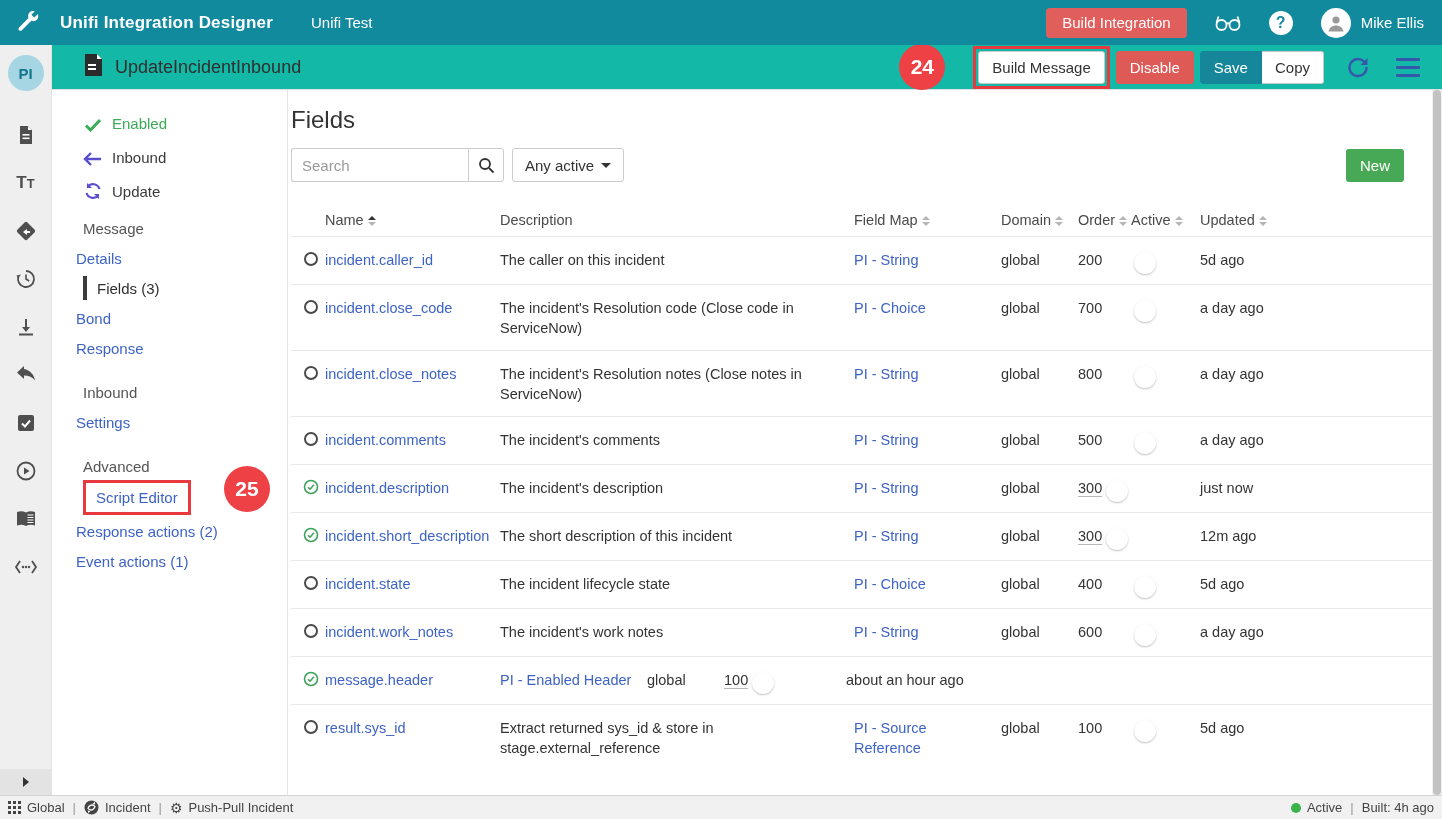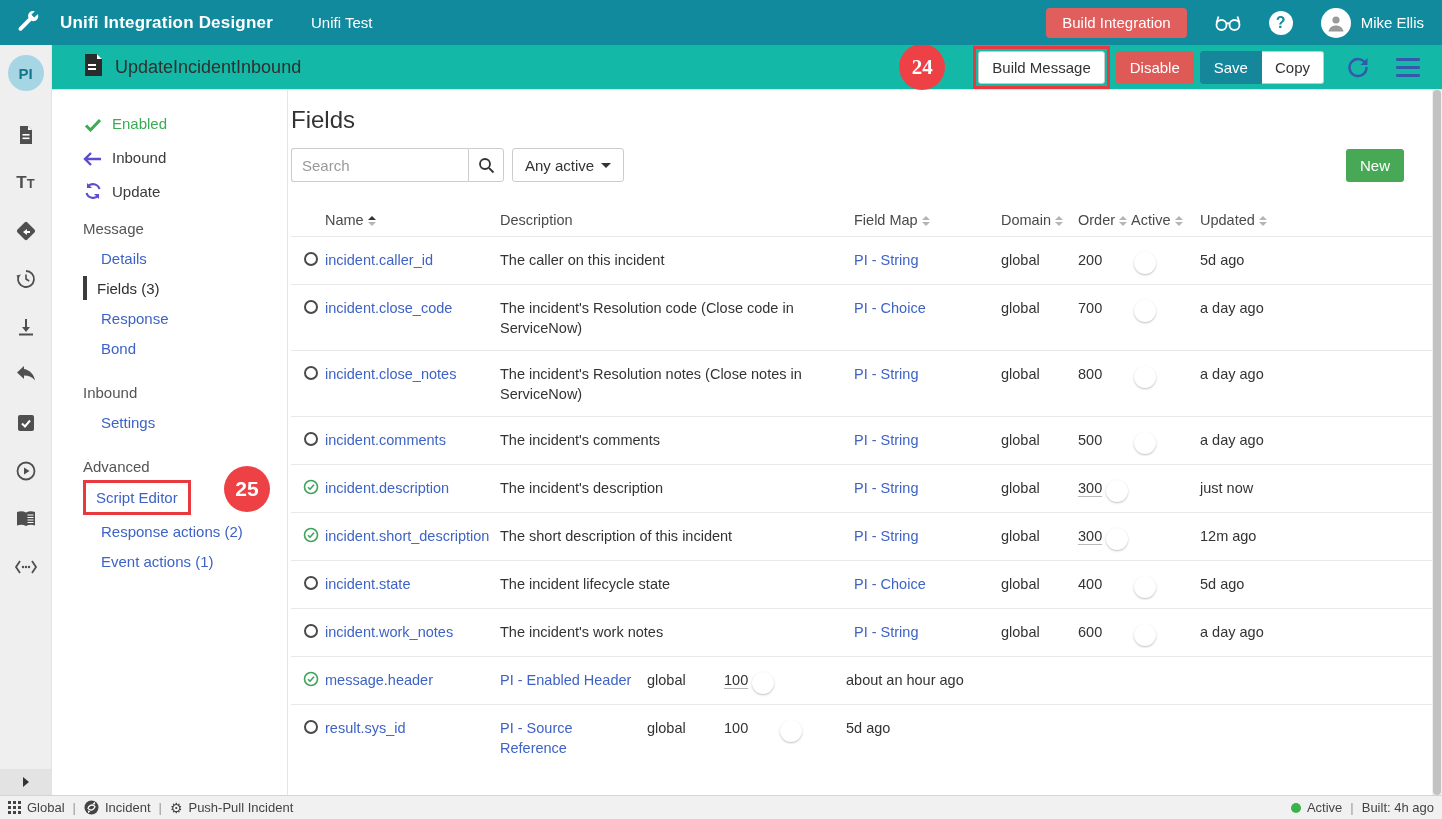--- a/index.html
+++ b/index.html
@@ -25,40 +25,40 @@
   .rail .ricon { width:24px; height:24px; margin-bottom:24px; display:flex; align-items:center; justify-content:center; color:#4f4f4f; cursor:pointer; }
   .rail .tt { font-weight:bold; font-size:17px; color:#4f4f4f; }
   .rail .expand-row { position:absolute; bottom:0; left:0; width:52px; height:26px; background:#e3e3e3; display:flex; align-items:center; justify-content:center; cursor:pointer; }
 
   
   .header2 { position:absolute; top:45px; left:52px; right:0; height:45px; background:#14b8a6; border-bottom:1px solid #e0e0e0; display:flex; align-items:center; z-index:25; }
   .header2 .doc-title { display:flex; align-items:center; margin-left:32px; }
   .header2 .title { font-size:18px; color:#2f2f2f; margin-left:12px; }
   .header2 .hspacer { flex:1; }
   .badge-circle { width:46px; height:46px; border-radius:50%; background:#ee4145; color:#fff; font-weight:bold; font-size:21px; display:flex; align-items:center; justify-content:center; z-index:40; }
-  .badge-24 { margin-right:28px;font-family:Liberation Serif, serif; }
+  .badge-24 { margin-right:28px; }
   .annot-box { border:3px solid #e8393f; padding:2px; margin-right:6px; }
   .btn { height:33px; padding:0 13px; font-size:15px; font-family:inherit; border-radius:3px; cursor:pointer; }
   .btn-plain { background:#fff; border:1px solid #c9c9c9; color:#333; }
   .btn-red { background:#dd5a57; border:1px solid #dd5a57; color:#fff; margin-right:6px; }
   .btn-group { display:flex; }
   .btn-teal { background:#16879a; border:1px solid #16879a; color:#fff; border-radius:3px 0 0 3px; }
   .btn-copy { background:#fff; border:1px solid #c9c9c9; border-left:none; color:#333; border-radius:0 3px 3px 0; }
   .refresh-btn { margin-left:22px; cursor:pointer; display:flex; align-items:center; }
   .menu-btn { margin-left:26px; margin-right:22px; cursor:pointer; display:flex; flex-direction:column; justify-content:center; }
   .menu-btn span { display:block; width:24px; height:3px; background:#3558ad; margin:2.5px 0; border-radius:1px; }
 
   
   .nav { position:absolute; top:90px; left:52px; width:236px; bottom:24px; background:#fff; border-right:1px solid #e5e5e5; padding-top:18px; font-size:15px; z-index:10; }
   .nav-item { display:flex; align-items:flex-end; padding-left:31px; height:24px; cursor:pointer; }
   .nav-item .nicon { width:20px; margin-right:9px; display:flex; align-items:center; justify-content:center; }
   .nav-enabled { color:#3cab57; }
   .nav-plain { color:#3a3a3a; }
   .nav-section { color:#555; padding-left:31px; height:24px; display:flex; align-items:center; }
-  .nav-link { color:#3e63c6; padding-left:49px; height:24px; display:flex; align-items:center; cursor:pointer; }
+  .nav-link { color:#3e63c6; padding-left:24px; height:24px; display:flex; align-items:center; cursor:pointer; }
   .nav-active { color:#2f2f2f; padding-left:45px; height:24px; display:flex; align-items:center; position:relative; cursor:pointer; }
   .nav-active::before { content:""; position:absolute; left:31px; top:0px; width:4px; height:24px; background:#3c3c3c; }
   .mt10{margin-top:10px;} .mt16{margin-top:16px;} .mt20{margin-top:20px;} .mt6{margin-top:6px;} .mt4{margin-top:4px;} .mt2{margin-top:2px;}
   .script-box { display:inline-block; border:3px solid #e8393f; padding:3px 10px 4px 10px; margin-left:31px; }
   .script-box .nav-link { padding-left:0; height:22px; }
   .badge-25 { position:absolute; left:172px; top:376px; }
 
   
   .main { position:absolute; top:90px; left:288px; right:10px; bottom:24px; background:#fff; padding-left:3px; overflow:hidden; }
   .fields-heading { font-size:24px; color:#333; margin-top:16px; }
@@ -286,22 +286,22 @@
           <path fill="#5a4ecf" d="M3 1v5h5z"></path>
           <path fill="#5a4ecf" d="M15 17v-5h-5z"></path>
         </svg>
     </span>
     <span>Update</span>
   </div>
 
   <div class="nav-section mt16">Message</div>
   <div class="nav-link mt6">Details</div>
   <div class="nav-active mt6">Fields (3)</div>
+  <div class="nav-link mt6">Bond</div>
   <div class="nav-link mt6">Response</div>
-  <div class="nav-link mt6">Bond</div>
 
   <div class="nav-section mt20">Inbound</div>
   <div class="nav-link mt6">Settings</div>
 
   <div class="nav-section mt20">Advanced</div>
   <div class="script-box mt2">
     <div class="nav-link">Script Editor</div>
   </div>
   <div class="nav-link mt4">Response actions (2)</div>
   <div class="nav-link mt6">Event actions (1)</div>
@@ -468,20 +468,21 @@
           <span class="c-domain">global</span>
           <span class="c-order"><span class="order-edit">100</span></span>
           <span class="c-active"><span class="toggle on"><span class="knob"></span></span></span>
           <span class="c-updated">about an hour ago</span>
         </div>
         <div class="trow">
           <span class="c-icon"><svg width="16" height="16" viewBox="0 0 16 16">
               <circle cx="8" cy="8" r="6" fill="none" stroke="#4a4a4a" stroke-width="2"></circle>
             </svg></span>
           <span class="c-name"><span class="link">result.sys_id</span></span>
+          <span class="c-desc">Extract returned sys_id &amp; store in stage.external_reference</span>
           <span class="c-map"><span class="link">PI - Source Reference</span></span>
           <span class="c-domain">global</span>
           <span class="c-order"><span>100</span></span>
           <span class="c-active"><span class="toggle"><span class="knob"></span></span></span>
           <span class="c-updated">5d ago</span>
         </div>
       </div>
   </div>
 </div>
 

